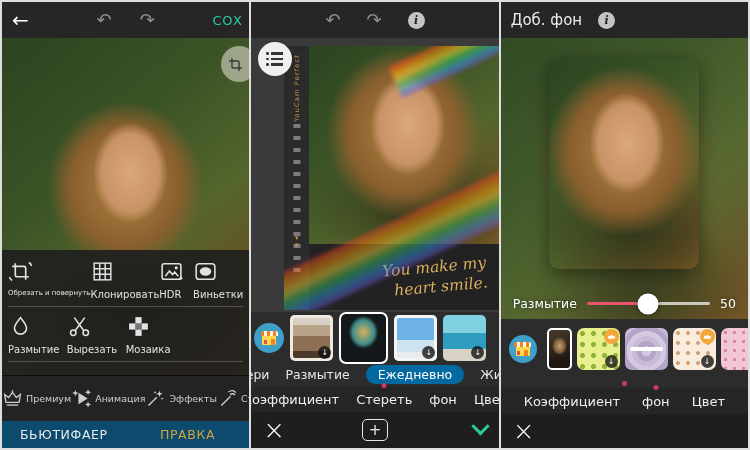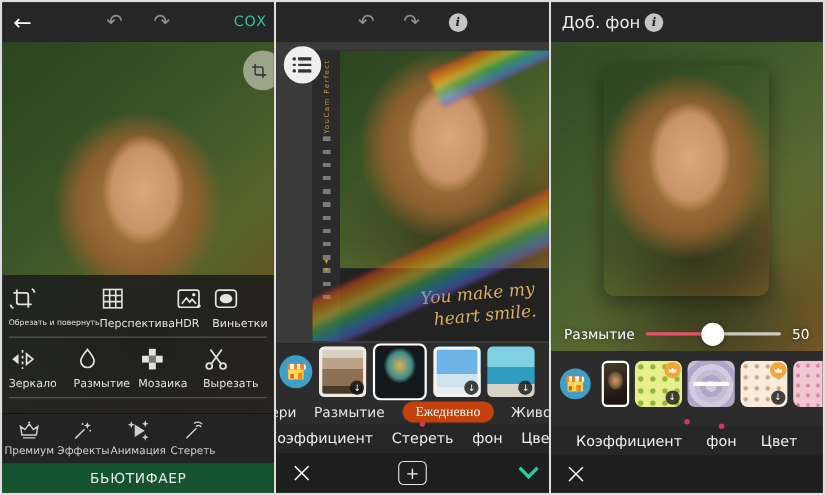--- a/index.html
+++ b/index.html
@@ -43,24 +43,24 @@
   .float-crop { position:absolute; top:8px; right:-8px; width:36px; height:36px; border-radius:50%; background:rgba(233,230,219,.55); display:flex; align-items:center; justify-content:center; }
   .float-crop svg { width:17px; height:17px; margin-right:8px; }
   .tools-overlay { position:absolute; left:0; right:0; bottom:0; background:rgba(30,30,30,.9); padding-top:2px; }
   .trow { display:grid; grid-template-columns:repeat(4,1fr); padding:7px 0 6px; }
   .trow.sep { border-bottom:1px solid rgba(255,255,255,.22); margin:0 6px; }
   .tool { display:flex; flex-direction:column; align-items:flex-start; gap:5px; color:#e2e2e2; }
   .tool svg { width:25px; height:25px; }
   .tlbl { font-size:10px; white-space:nowrap; }
   .tlbl.tiny { font-size:7px; }
   .bottombar { flex:none; height:46px; display:grid; grid-template-columns:repeat(5,1fr); background:#232323; border-top:1px solid #0c0c0c; }
-  .bb-item { display:flex; flex-direction:column; align-items:center; justify-content:center; gap:3px; color:#cfcfcf; font-size:9.5px; position:relative; }
+  .bb-item { display:flex; flex-direction:row; align-items:center; justify-content:center; gap:3px; color:#cfcfcf; font-size:9.5px; position:relative; }
   .bb-item svg { width:21px; height:21px; }
   .corner-tri { position:absolute; top:24px; left:calc(50% + 9px); width:0; height:0; border-left:5px solid transparent; border-bottom:5px solid #cfcfcf; }
-  .bottom-tabs { flex:none; height:27px; display:flex; align-items:center; background:#14532d; }
+  .bottom-tabs { flex:none; height:27px; display:flex; align-items:center; background:#0c4a6e; }
   .btab { flex:1; text-align:center; font-size:12.5px; letter-spacing:.6px; color:#e9e9e9; }
   .btab.active { color:#d1a440; }
 
   
   .mid-topbar { justify-content:center; gap:26px; }
   .preview { flex:1; position:relative; background:#3a3a3a; overflow:hidden; }
   .template { position:absolute; top:8px; right:0; bottom:2px; left:33px; background:#222; display:flex; overflow:hidden; }
   .t-margin { flex:none; width:25px; position:relative; background:#2b2b2b; }
   .wm-text { position:absolute; top:8px; left:50%; transform:translateX(-50%) rotate(180deg); writing-mode:vertical-rl; color:#c09a3a; font-size:6.5px; letter-spacing:1.2px; white-space:nowrap; }
   .dash-col { position:absolute; top:78px; bottom:36px; left:50%; width:7px; transform:translateX(-50%); background:repeating-linear-gradient(to bottom,#969696 0 4px,transparent 4px 12px); opacity:.75; }
@@ -79,28 +79,28 @@
   .mid-thumbs { height:52px; gap:6px; padding-left:3px; }
   .mid-thumbs .shop-btn { width:30px; height:30px; }
   .mthumb { flex:none; width:43px; height:46px; border-radius:5px; position:relative; }
   .mthumb.selected { width:49px; height:52px; border:2px solid #fff; border-radius:7px; }
   .mt1 { background:linear-gradient(180deg,#d9d0c5 0 22%,#b9a48a 22% 45%,#8d6f53 45% 78%,#4b3a2a 78%); box-shadow:inset 0 0 0 3px #efe9e0; }
   .mt2 { background:radial-gradient(ellipse 18px 20px at 50% 38%,#d8b15e 0%,#3f8d8a 60%,#15181a 82%); }
   .mt3 { background:linear-gradient(180deg,#6db3e8 0 55%,#cfe3ef 55% 80%,#e8ecee 80%); box-shadow:inset 0 0 0 3px #f4f4f4; }
   .mt4 { background:linear-gradient(180deg,#7fd0e0 0 40%,#2f9dc0 40% 75%,#d8d3c4 75%); }
   .cat-row { flex:none; height:22px; display:flex; align-items:center; gap:16px; color:#e6e6e6; font-size:12.5px; background:#2c2c2c; white-space:nowrap; overflow:hidden; padding-bottom:2px; }
   .cat-first { margin-left:-30px; }
-  .pill { background:#c2410c; color:#fff; padding:2px 12px; border-radius:12px;font-family:Liberation Serif, serif; }
+  .pill { background:#0369a1; color:#fff; padding:2px 12px; border-radius:12px; }
   .mid-modes { height:26px; gap:17px; }
   .action-row { flex:none; height:36px; display:flex; align-items:center; background:#1e1e1e; padding:0 12px; }
   .add-btn { position:absolute; left:50%; transform:translateX(-50%); width:26px; height:22px; border:1.6px solid #e8e8e8; border-radius:5px; color:#e8e8e8; font-size:15px; display:flex; align-items:center; justify-content:center; }
   .chev-down { margin-left:auto; width:13px; height:13px; border-right:3px solid #2fc79e; border-bottom:3px solid #2fc79e; transform:rotate(45deg) translate(-3px,-3px); }
 
   
-  .r-title { color:#ececec; font-size:15px; margin-right:4px; }
+  .r-title { color:#ececec; font-size:15px; margin-right:16px; }
   .r-preview { flex:1; position:relative; overflow:hidden; background:#555; }
   .blur-bg { position:absolute; inset:-30px; filter:blur(14px) saturate(.95) brightness(1.05); }
   .card { position:absolute; left:50%; top:45%; transform:translate(-50%,-50%); width:150px; height:210px; border-radius:10px; box-shadow:0 4px 18px rgba(0,0,0,.45); }
   .slider-row { position:absolute; left:0; right:0; bottom:8px; display:flex; align-items:center; gap:10px; padding:0 12px; color:#fff; font-size:12.5px; text-shadow:0 0 4px rgba(0,0,0,.5); }
   .track { flex:1; height:2.5px; position:relative; border-radius:2px; background:linear-gradient(to right,#e8536e 0 50%,rgba(255,255,255,.7) 50%); }
   .knob { position:absolute; left:50%; top:50%; transform:translate(-50%,-50%); width:21px; height:21px; border-radius:50%; background:#fff; box-shadow:0 1px 4px rgba(0,0,0,.4); }
   .r-thumbs { height:60px; gap:5px; padding-left:8px; }
   .r-thumbs .shop-btn { width:28px; height:28px; margin-right:5px; }
   .rthumb { flex:none; width:43px; height:42px; border-radius:7px; position:relative; }
   .rt1 { width:25px; height:42px; border:2px solid #fff; border-radius:5px;
@@ -148,21 +148,21 @@
                 <path d="M20 3.5c1.6.6 2.3 1.6 2.5 3.2"></path>
                 <path d="M4 20.5c-1.6-.6-2.3-1.6-2.5-3.2"></path>
             </svg>
             <span class="tlbl tiny">Обрезать и повернуть</span>
           </div>
           <div class="tool">
             <svg viewBox="0 0 24 24" fill="none" stroke="currentColor" stroke-width="1.4">
               <rect x="4" y="4" width="16" height="16"></rect>
                 <path d="M9.3 4v16M14.6 4v16M4 9.3h16M4 14.6h16"></path>
             </svg>
-            <span class="tlbl">Перспектива</span>
+            <span class="tlbl">Клонировать</span>
           </div>
           <div class="tool">
             <svg viewBox="0 0 24 24" fill="none" stroke="currentColor" stroke-width="1.5">
               <rect x="3" y="4.5" width="18" height="15" rx="2"></rect>
                 <path d="M6 16.5l4-5 3 3.5 2-2.5 3.5 4"></path>
                 <circle cx="16.5" cy="8.5" r="1.5" fill="currentColor" stroke="none"></circle>
                 <path d="M19.5 18.5h3M21 17v3"></path>
             </svg>
             <span class="tlbl">HDR</span>
           </div>
@@ -171,49 +171,41 @@
               <rect x="3" y="4.5" width="18" height="15" rx="3"></rect>
                 <ellipse cx="12" cy="12" rx="5.5" ry="4" fill="currentColor" stroke="none"></ellipse>
             </svg>
             <span class="tlbl">Виньетки</span>
           </div>
         </div>
 
         <div class="trow sep">
           <div class="tool">
             <svg viewBox="0 0 24 24" fill="none" stroke="currentColor" stroke-width="1.5">
-              <path d="M8.5 7.5l-5.5 4.5 5.5 4.5z" fill="currentColor" stroke="none"></path>
-                <path d="M15.5 7.5l5.5 4.5-5.5 4.5z"></path>
-                <path d="M12 4v2.5M12 9v2.5M12 14v2.5M12 19v1.5"></path>
-            </svg>
-            <span class="tlbl">Зеркало</span>
+              <path d="M12 3.5c3.2 4.2 5.8 7 5.8 10a5.8 5.8 0 0 1-11.6 0c0-3 2.6-5.8 5.8-10z"></path>
+            </svg>
+            <span class="tlbl">Размытие</span>
           </div>
           <div class="tool">
             <svg viewBox="0 0 24 24" fill="none" stroke="currentColor" stroke-width="1.5">
-              <path d="M12 3.5c3.2 4.2 5.8 7 5.8 10a5.8 5.8 0 0 1-11.6 0c0-3 2.6-5.8 5.8-10z"></path>
-            </svg>
-            <span class="tlbl">Размытие</span>
+              <circle cx="6" cy="18" r="2.6"></circle>
+                <circle cx="18" cy="18" r="2.6"></circle>
+                <path d="M7.8 16L17 3.5M16.2 16L7 3.5"></path>
+            </svg>
+            <span class="tlbl">Вырезать</span>
           </div>
           <div class="tool">
             <svg viewBox="0 0 24 24" fill="currentColor" stroke="none">
               <rect x="9" y="3" width="6" height="6"></rect>
                 <rect x="3" y="9" width="6" height="6"></rect>
                 <rect x="15" y="9" width="6" height="6"></rect>
                 <rect x="9" y="15" width="6" height="6"></rect>
                 <rect x="9" y="9" width="6" height="6" opacity=".45"></rect>
             </svg>
             <span class="tlbl">Мозаика</span>
-          </div>
-          <div class="tool">
-            <svg viewBox="0 0 24 24" fill="none" stroke="currentColor" stroke-width="1.5">
-              <circle cx="6" cy="18" r="2.6"></circle>
-                <circle cx="18" cy="18" r="2.6"></circle>
-                <path d="M7.8 16L17 3.5M16.2 16L7 3.5"></path>
-            </svg>
-            <span class="tlbl">Вырезать</span>
           </div>
         </div>
 
         <div class="trow">
           <div></div>
             <div></div>
             <div></div>
         </div>
       </div>
     </div>
@@ -221,49 +213,50 @@
     <div class="bottombar">
       <div class="bb-item">
         <svg viewBox="0 0 24 24" fill="none" stroke="currentColor" stroke-width="1.5">
           <path d="M4.5 16.5L3 7.5l4.6 3.4L12 5l4.4 5.9L21 7.5l-1.5 9z"></path>
             <path d="M5.5 19.5h13"></path>
             <path d="M12 1.8l.5 1.2 1.2.5-1.2.5-.5 1.2-.5-1.2-1.2-.5 1.2-.5z" fill="currentColor" stroke="none"></path>
         </svg>
         <span>Премиум</span>
       </div>
       <div class="bb-item">
+        <svg viewBox="0 0 24 24" fill="none" stroke="currentColor" stroke-width="1.3">
+          <path d="M8.5 5.5l10.5 6.5-10.5 6.5z" fill="currentColor" stroke="none"></path>
+            <path d="M5 4l.5 1.3L6.8 5.8 5.5 6.3 5 7.6 4.5 6.3 3.2 5.8 4.5 5.3z"></path>
+            <path d="M19.5 3l.5 1.3 1.3.5-1.3.5-.5 1.3-.5-1.3-1.3-.5 1.3-.5z"></path>
+            <path d="M19.5 17l.5 1.3 1.3.5-1.3.5-.5 1.3-.5-1.3-1.3-.5 1.3-.5z"></path>
+        </svg>
+        <span>Анимация</span>
+      </div>
+      <div class="bb-item">
         <svg viewBox="0 0 24 24" fill="none" stroke="currentColor" stroke-width="1.6">
           <path d="M4 20L13.5 10.5"></path>
             <path d="M16.5 3l1 2.7 2.7 1-2.7 1-1 2.7-1-2.7-2.7-1 2.7-1z" fill="currentColor" stroke="none"></path>
             <circle cx="19.5" cy="12" r="1" fill="currentColor" stroke="none"></circle>
             <circle cx="11.5" cy="5" r="1" fill="currentColor" stroke="none"></circle>
         </svg>
         <span>Эффекты</span>
       </div>
       <div class="bb-item">
-        <svg viewBox="0 0 24 24" fill="none" stroke="currentColor" stroke-width="1.3">
-          <path d="M8.5 5.5l10.5 6.5-10.5 6.5z" fill="currentColor" stroke="none"></path>
-            <path d="M5 4l.5 1.3L6.8 5.8 5.5 6.3 5 7.6 4.5 6.3 3.2 5.8 4.5 5.3z"></path>
-            <path d="M19.5 3l.5 1.3 1.3.5-1.3.5-.5 1.3-.5-1.3-1.3-.5 1.3-.5z"></path>
-            <path d="M19.5 17l.5 1.3 1.3.5-1.3.5-.5 1.3-.5-1.3-1.3-.5 1.3-.5z"></path>
-        </svg>
-        <span>Анимация</span>
-      </div>
-      <div class="bb-item">
         <svg viewBox="0 0 24 24" fill="none" stroke="currentColor" stroke-width="1.5">
           <path d="M5 20L15.5 9.5"></path>
             <path d="M13 4.5c3-2 6.5-1.8 8.5.7"></path>
             <path d="M15 7.5c2-1.2 4.2-1 5.6.5"></path>
         </svg>
         <span>Стереть</span>
       </div>
     </div>
 
     <div class="bottom-tabs">
       <span class="btab">БЬЮТИФАЕР</span>
+      <span class="btab active">ПРАВКА</span>
     </div>
   </div>
 
   <div class="panel">
     <div class="topbar mid-topbar">
       <span class="hist-ic">↶</span>
       <span class="hist-ic">↷</span>
       <span class="info-ic">i</span>
     </div>
 

